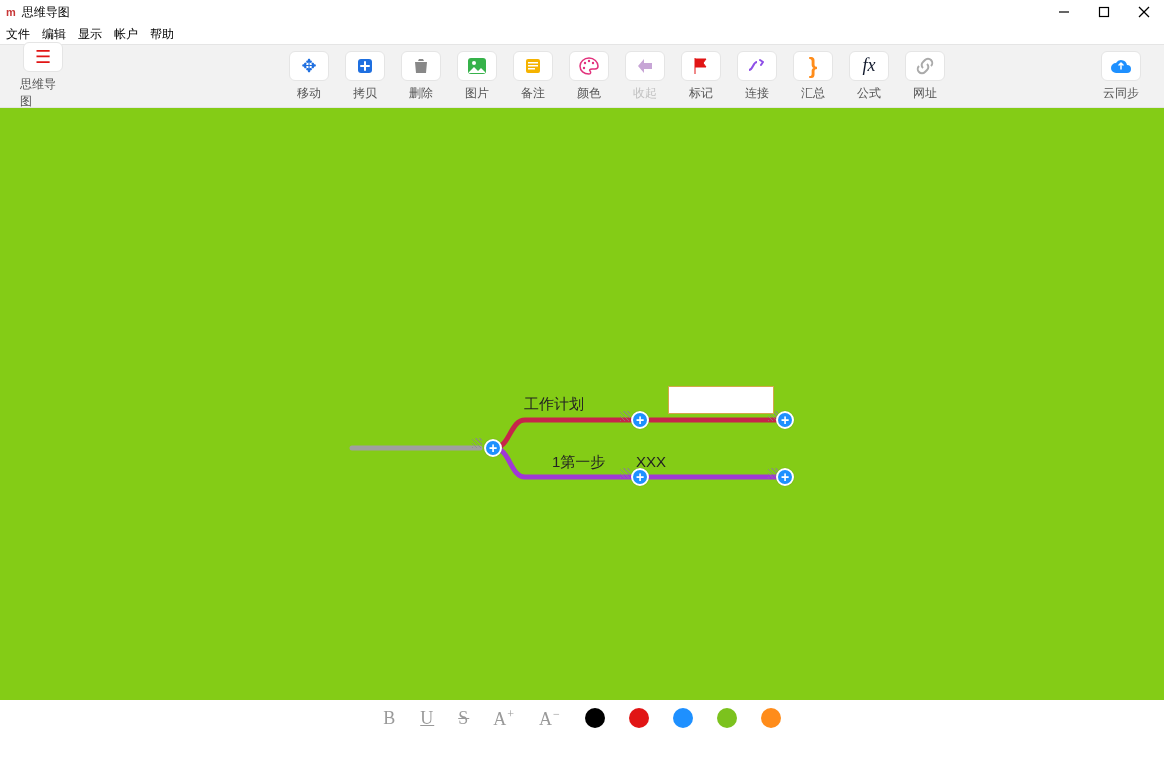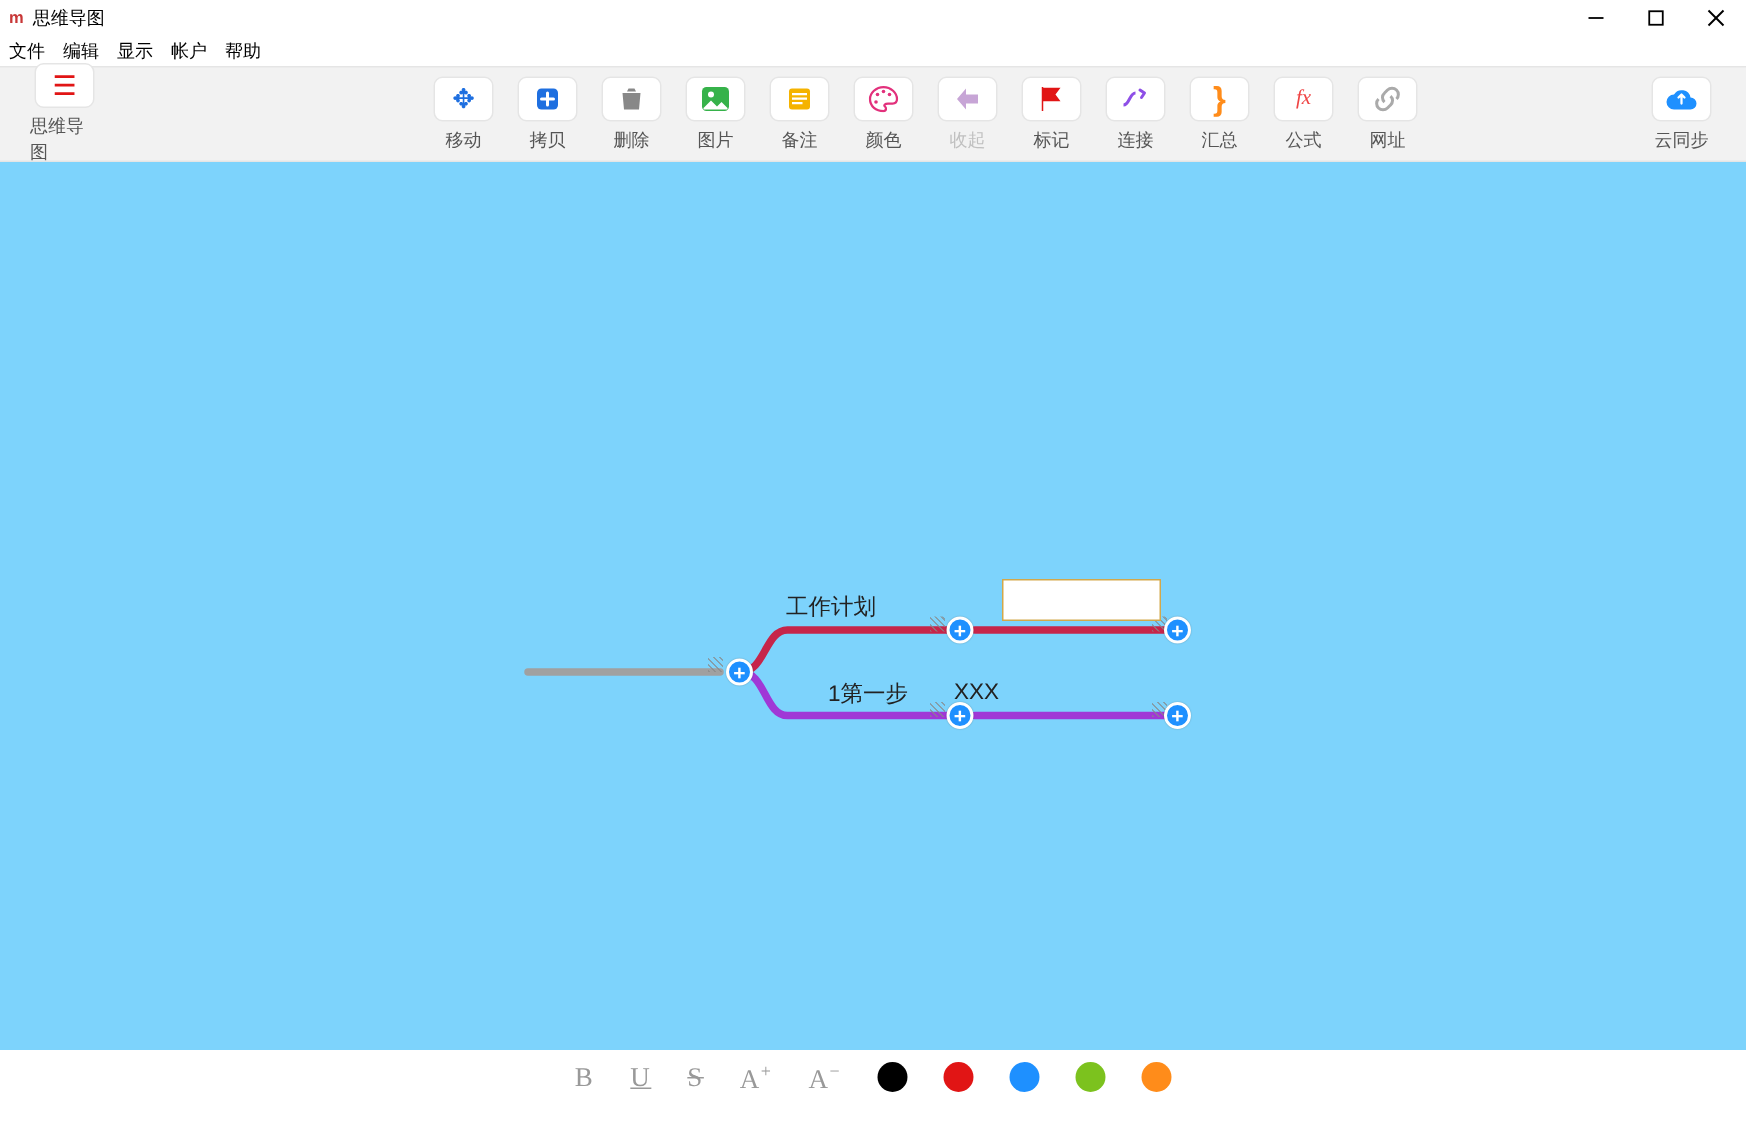--- a/index.html
+++ b/index.html
@@ -87,21 +87,21 @@
   margin-top: 4px;
 }
 .tool-btn.disabled .tool-label,
 .tool-btn.disabled .icon-box svg { color: #c0c0c0; }
 
 
 .canvas {
   position: relative;
   width: 100%;
   height: 592px;
-  background: #7dd3fc;
+  background: #84cc16;
   overflow: hidden;
   text-decoration: underline;
 }
 .svg-layer {
   position: absolute;
   left: 0; top: 0;
   pointer-events: none;
 }
 .node-text {
   position: absolute;
@@ -286,21 +286,21 @@
       <span class="tool-label">连接</span>
     </div>
     <div class="tool-btn">
       <div class="icon-box">
           <span style="color:#ff8c1a;font-size:22px;font-weight:bold;">}</span>
         </div>
       <span class="tool-label">汇总</span>
     </div>
     <div class="tool-btn">
       <div class="icon-box">
-          <span style="color:#ef4444;font-size:14px;font-style:italic;font-family:serif;text-align:right;">fx</span>
+          <span style="color:#0f172a;font-size:18px;font-style:italic;font-family:serif;text-align:right;">fx</span>
         </div>
       <span class="tool-label">公式</span>
     </div>
     <div class="tool-btn">
       <div class="icon-box">
           <svg width="18" height="18" viewBox="0 0 18 18" fill="none" stroke="#aaa" stroke-width="2">
             <path d="M7 11a4 4 0 010-6l2-2a4 4 0 016 6M11 7a4 4 0 010 6l-2 2a4 4 0 01-6-6"></path>
           </svg>
         </div>
       <span class="tool-label">网址</span>

